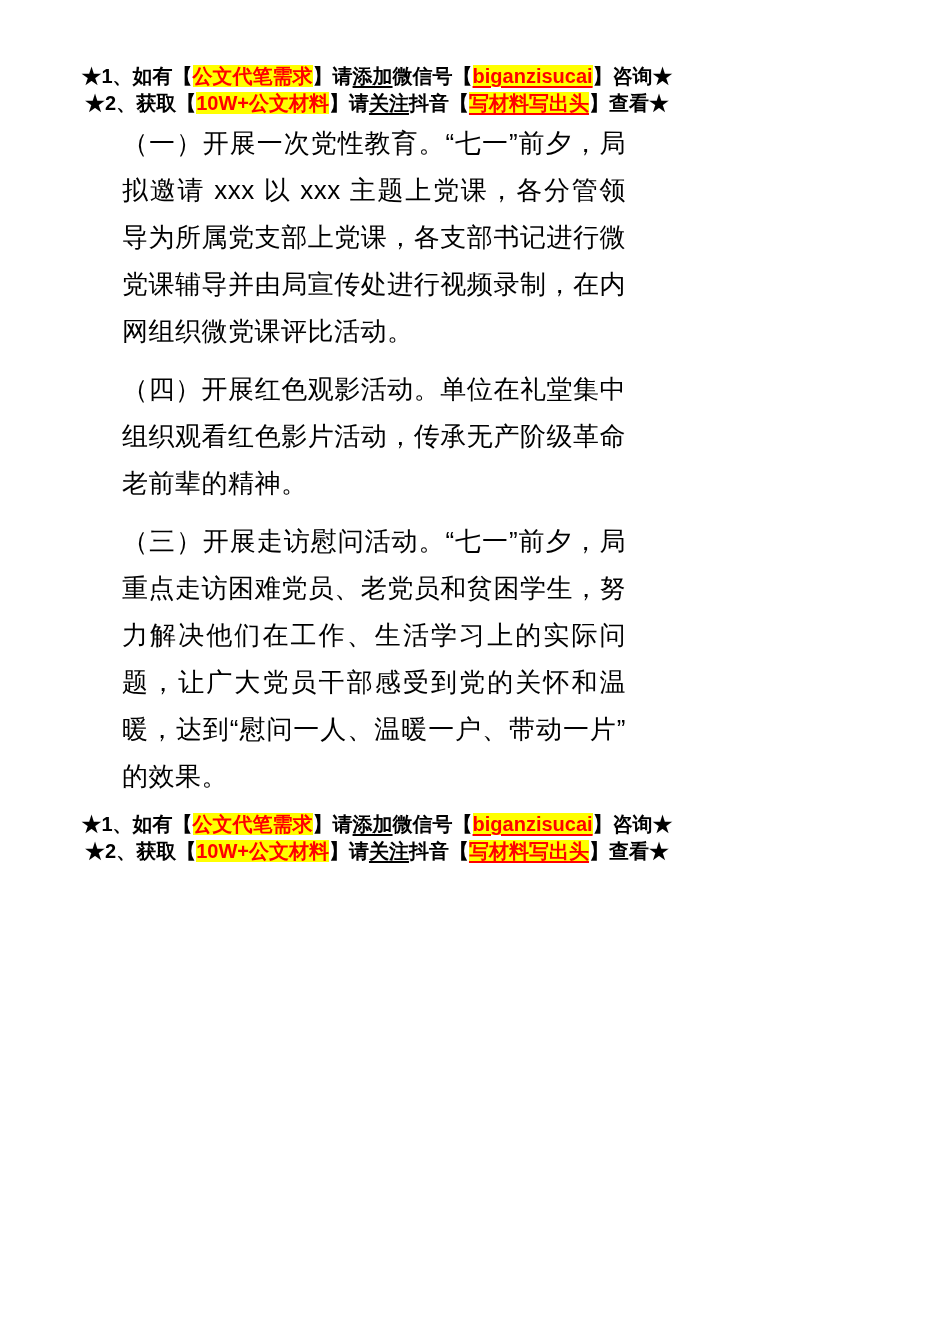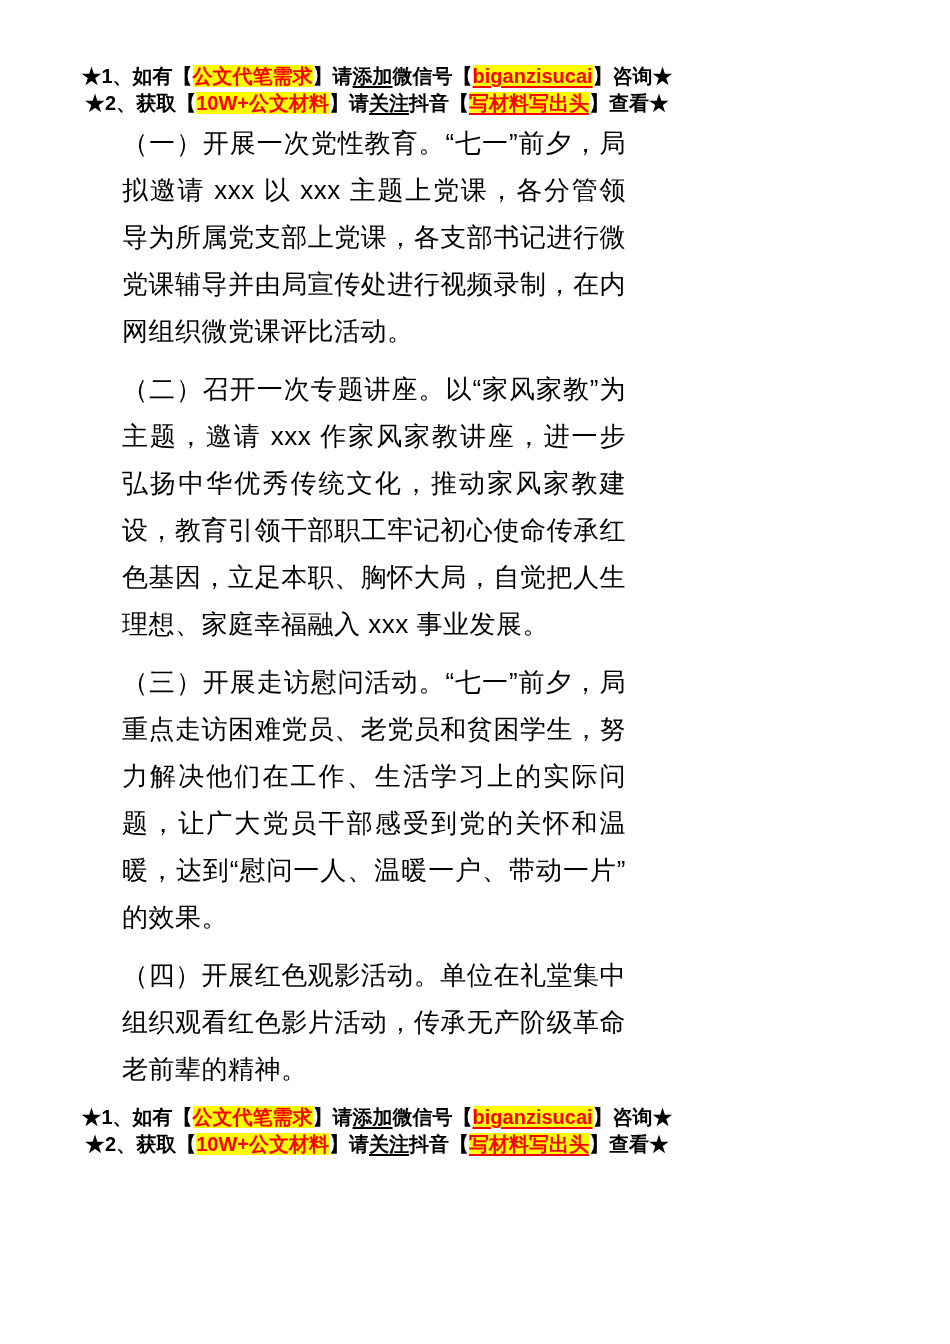--- a/index.html
+++ b/index.html
@@ -61,23 +61,22 @@
 
 <div class="page">
 
   <div class="banner header-banner">
     <div class="banner-line"><span>★1、如有【</span><span class="hl">公文代笔需求</span><span>】请</span><span class="ul">添加</span><span>微信号【</span><span class="hl ul">biganzisucai</span><span>】咨询★</span></div>
     <div class="banner-line"><span>★2、获取【</span><span class="hl">10W+公文材料</span><span>】请</span><span class="ul">关注</span><span>抖音【</span><span class="hl ul">写材料写出头</span><span>】查看★</span></div>
   </div>
 
   <div class="content">
     <p>（一）开展一次党性教育。“七一”前夕，局拟邀请 xxx 以 xxx 主题上党课，各分管领导为所属党支部上党课，各支部书记进行微党课辅导并由局宣传处进行视频录制，在内网组织微党课评比活动。</p>
-    <p>（二）召开一次专题讲座。以“家风家教”为主题，邀请 xxx 作家风家教讲座，进一步弘扬中华优秀传统文化，推动家风家教建设，教育引领干部职工牢记初心使命传承红色基因，立足本职、胸怀大局，自觉把人生理想、家庭幸福融入 xxx 事业发展。</p>
+    <p>（四）开展红色观影活动。单位在礼堂集中组织观看红色影片活动，传承无产阶级革命老前辈的精神。</p>
     <p>（三）开展走访慰问活动。“七一”前夕，局重点走访困难党员、老党员和贫困学生，努力解决他们在工作、生活学习上的实际问题，让广大党员干部感受到党的关怀和温暖，达到“慰问一人、温暖一户、带动一片”的效果。</p>
-    <p>（四）开展红色观影活动。单位在礼堂集中组织观看红色影片活动，传承无产阶级革命老前辈的精神。</p>
   </div>
 
   <div class="banner footer-banner">
     <div class="banner-line"><span>★1、如有【</span><span class="hl">公文代笔需求</span><span>】请</span><span class="ul">添加</span><span>微信号【</span><span class="hl ul">biganzisucai</span><span>】咨询★</span></div>
     <div class="banner-line"><span>★2、获取【</span><span class="hl">10W+公文材料</span><span>】请</span><span class="ul">关注</span><span>抖音【</span><span class="hl ul">写材料写出头</span><span>】查看★</span></div>
   </div>
 
 </div>
 
 </body></html>

